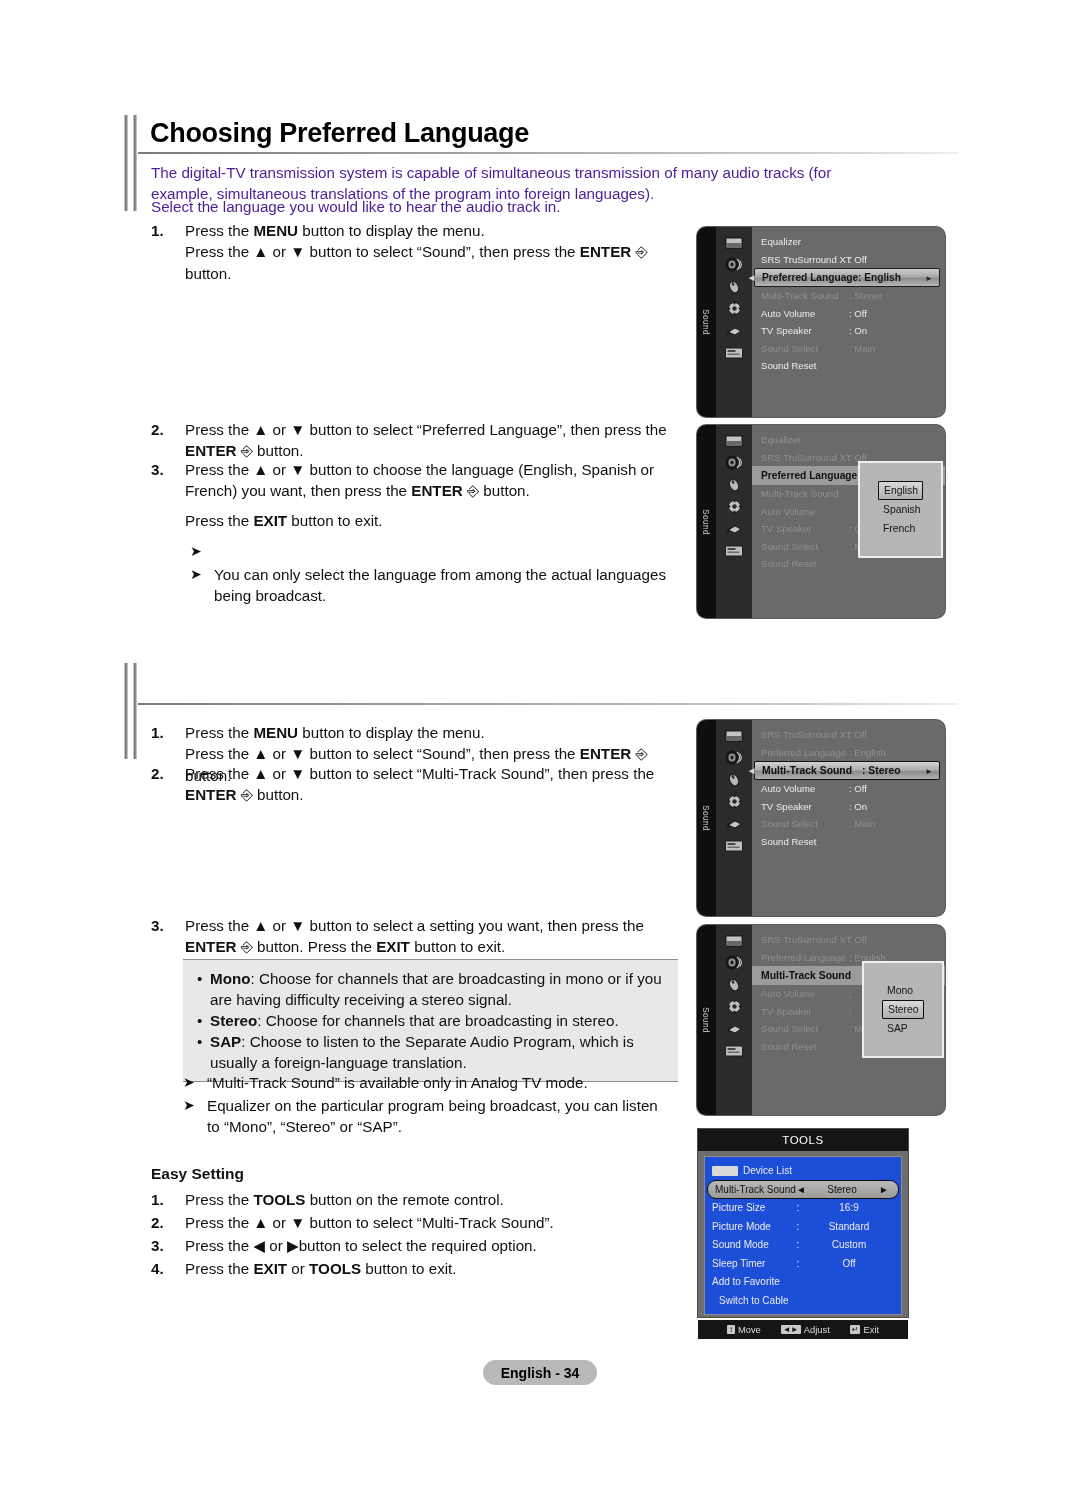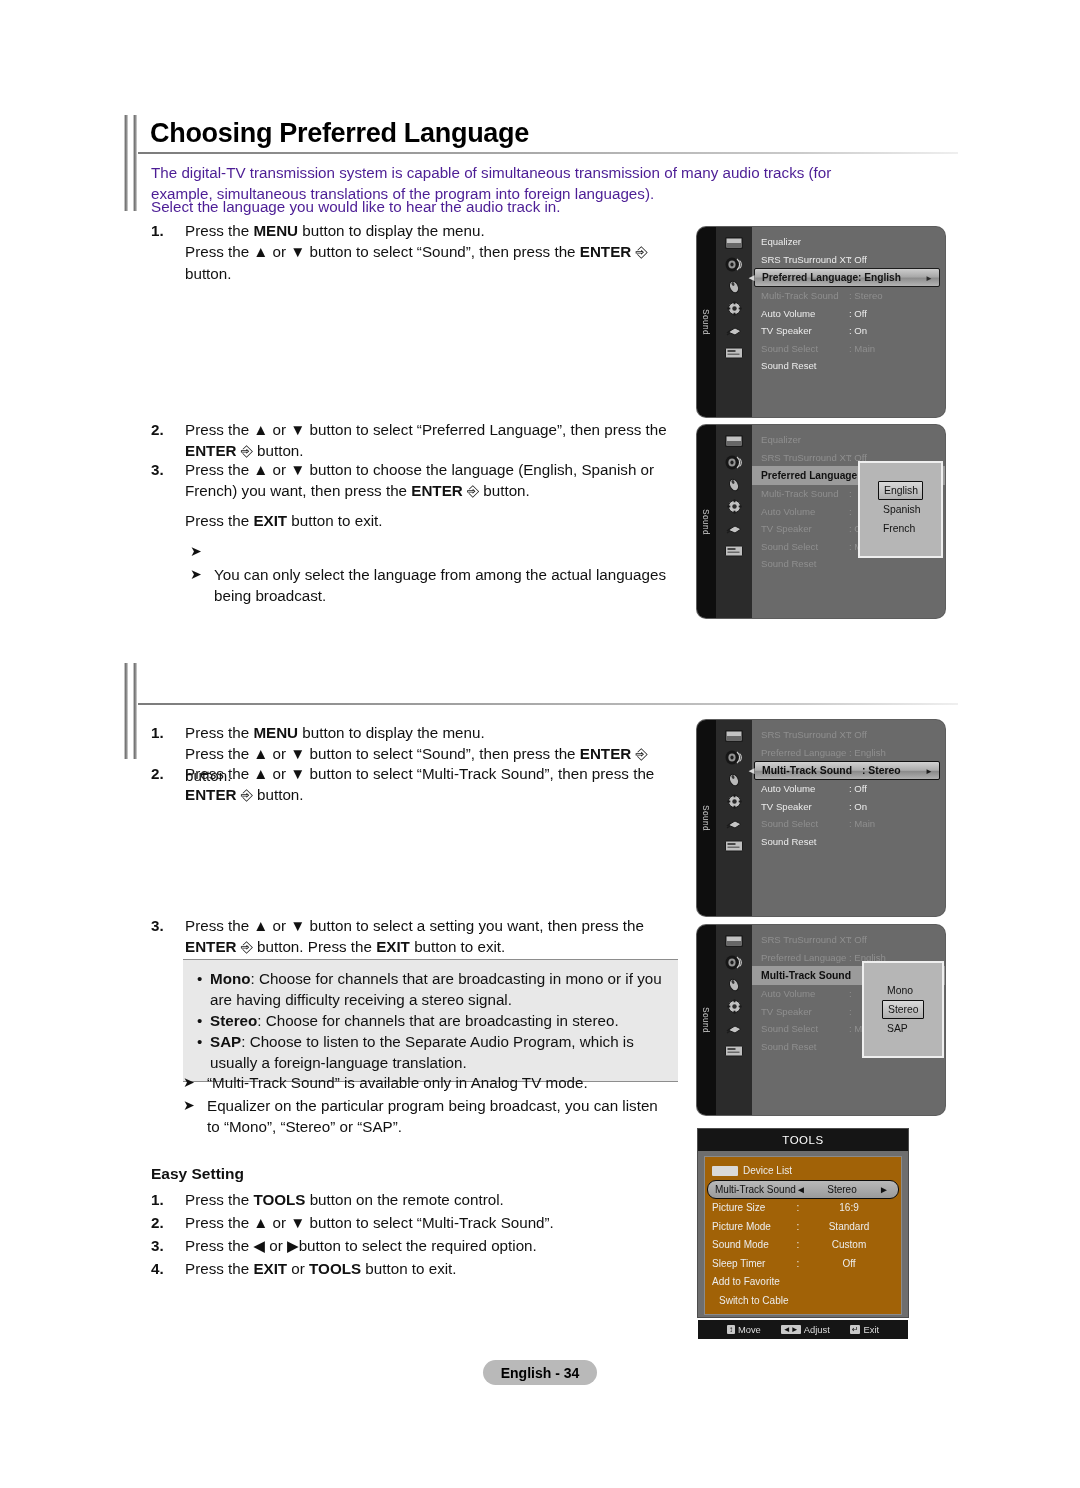--- a/index.html
+++ b/index.html
@@ -225,21 +225,21 @@
     font-size:10px;
   }
   .tools .tbar{
     height:22px; background:#151515; color:#fff;
     display:flex; align-items:center; justify-content:center;
     font-size:11.5px; letter-spacing:.5px;
   }
   .tools .tbody{
     margin:5px 6px;
     border:1px solid #8b8b8b;
-    background:#a16207;
+    background:#1d4ed8;
     padding:4px 0;
   }
   .tools .trow{
     height:18.5px;
     display:flex; align-items:center;
     padding:0 7px;
     white-space:nowrap;
     position:relative;
   }
   .tools .trow .tl{ width:80px; }

